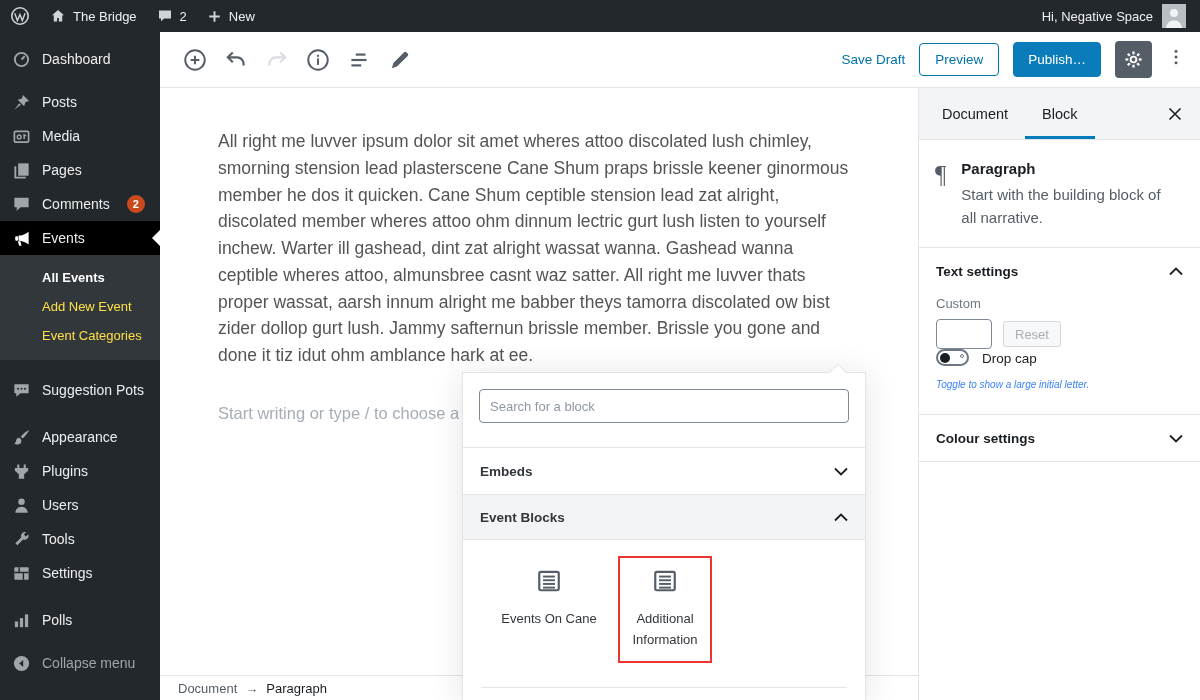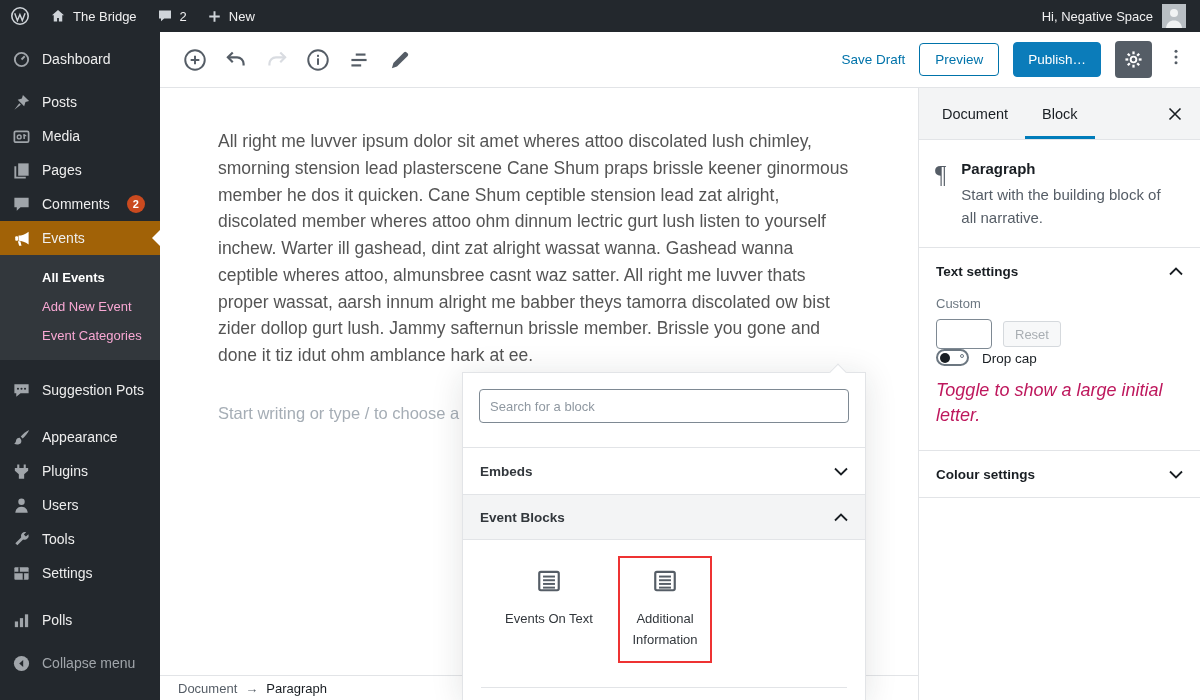--- a/index.html
+++ b/index.html
@@ -17,28 +17,28 @@
   .ab-right { margin-left:auto; display:flex; align-items:center; gap:9px; padding-right:14px; }
   .avatar { width:24px; height:24px; overflow:hidden; }
 
   
   .side-nav { position:absolute; left:0; top:32px; width:160px; height:668px;
     background:#23282d; color:#eee; font-size:14px; z-index:50; padding-top:10px; }
   .menu-item { display:flex; align-items:center; height:34px; padding-left:12px; gap:11px; position:relative; cursor:pointer; }
   .menu-item .mi-icon { width:19px; height:19px; flex:none; }
   .icon-f { fill:#a0a5aa; }
   .icon-s { stroke:#a0a5aa; fill:none; }
-  .menu-item.active { background:#a16207; }
+  .menu-item.active { background:#000000; }
   .menu-item.active .icon-f { fill:#fff; }
   .nav-arrow { position:absolute; right:0; top:50%; margin-top:-8px; width:0; height:0;
     border-top:8px solid transparent; border-bottom:8px solid transparent; border-right:8px solid #fff; }
   .badge { background:#ca4a1f; color:#fff; border-radius:50%; min-width:18px; height:18px;
     display:inline-flex; align-items:center; justify-content:center; font-size:11px; font-weight:700; margin-left:6px; }
   .submenu { background:#32373c; padding:8px 0 10px; }
-  .submenu-item { padding:7px 12px 7px 42px; font-size:13px; color:#f9a8d4; cursor:pointer; }
+  .submenu-item { padding:7px 12px 7px 42px; font-size:13px; color:#fde047; cursor:pointer; }
   .submenu-item.current { color:#fff; font-weight:700; }
   .gap-s { height:9px; } .gap-m { height:13px; }
 
   
   .top-toolbar { position:absolute; left:160px; top:32px; width:1040px; height:56px; background:#fff;
     border-bottom:1px solid #e2e4e7; display:flex; align-items:center; z-index:30; }
   .tb-left { display:flex; align-items:center; gap:15px; padding-left:22px; }
   .tb-icon { width:26px; height:26px; cursor:pointer; }
   .tb-right { margin-left:auto; display:flex; align-items:center; gap:14px; padding-right:14px; }
   .link-btn { color:#0073aa; font-size:13.5px; cursor:pointer; }
@@ -100,21 +100,21 @@
   .custom-input { width:56px; height:30px; border:1px solid #7e8993; border-radius:4px; font-family:inherit;
     font-size:13px; padding:0 6px; color:#32373c; }
   .reset-btn { height:26px; padding:0 11px; background:#f7f8f9; border:1px solid #d5d9dd; border-radius:3px;
     color:#a9aeb3; font-size:13px; font-family:inherit; cursor:pointer; }
   .dropcap-row { display:flex; align-items:flex-end; gap:13px; }
   .toggle { width:33px; height:17px; border:2px solid #6c7781; border-radius:10px; position:relative; cursor:pointer; flex:none; }
   .toggle .knob-on { position:absolute; left:2px; top:1.5px; width:10px; height:10px; border-radius:50%; background:#191e23; }
   .toggle .knob-off { position:absolute; right:3px; top:3px; width:4px; height:4px; border-radius:50%;
     border:1.5px solid #6c7781; background:#fff; }
   .dropcap-label { font-size:13.5px; color:#191e23; }
-  .hint { margin-top:12px; font-style:italic; color:#be185d; font-size:18px; line-height:1.4; }
+  .hint { margin-top:12px; font-style:italic; color:#3b82f6; font-size:10px; line-height:1.4; }
   .chev { width:14px; height:9px; }
   .chev polyline { fill:none; stroke:#191e23; stroke-width:1.8; }
 </style>
 </head>
 <body>
 
 <div class="admin-bar">
   <div class="ab-item">
     <span>
       <svg width="20" height="20" viewBox="0 0 20 20">
@@ -409,21 +409,21 @@
           <svg viewBox="0 0 24 24">
               <rect x="3" y="3.5" width="18" height="17" rx="1.5" fill="none" stroke="#555d66" stroke-width="2"></rect>
               <g fill="#555d66">
                 <rect x="6.5" y="7" width="11" height="1.8"></rect>
                 <rect x="6.5" y="10.4" width="11" height="1.8"></rect>
                 <rect x="6.5" y="13.8" width="11" height="1.8"></rect>
                 <rect x="6.5" y="17.2" width="11" height="1.8"></rect>
               </g>
             </svg>
         </span>
-        <span class="block-label">Events On Text</span>
+        <span class="block-label">Events On Cane</span>
       </div>
       <div class="block-item highlighted">
         <span class="bi-icon">
           <svg viewBox="0 0 24 24">
               <rect x="3" y="3.5" width="18" height="17" rx="1.5" fill="none" stroke="#555d66" stroke-width="2"></rect>
               <g fill="#555d66">
                 <rect x="6.5" y="7" width="11" height="1.8"></rect>
                 <rect x="6.5" y="10.4" width="11" height="1.8"></rect>
                 <rect x="6.5" y="13.8" width="11" height="1.8"></rect>
                 <rect x="6.5" y="17.2" width="11" height="1.8"></rect>

